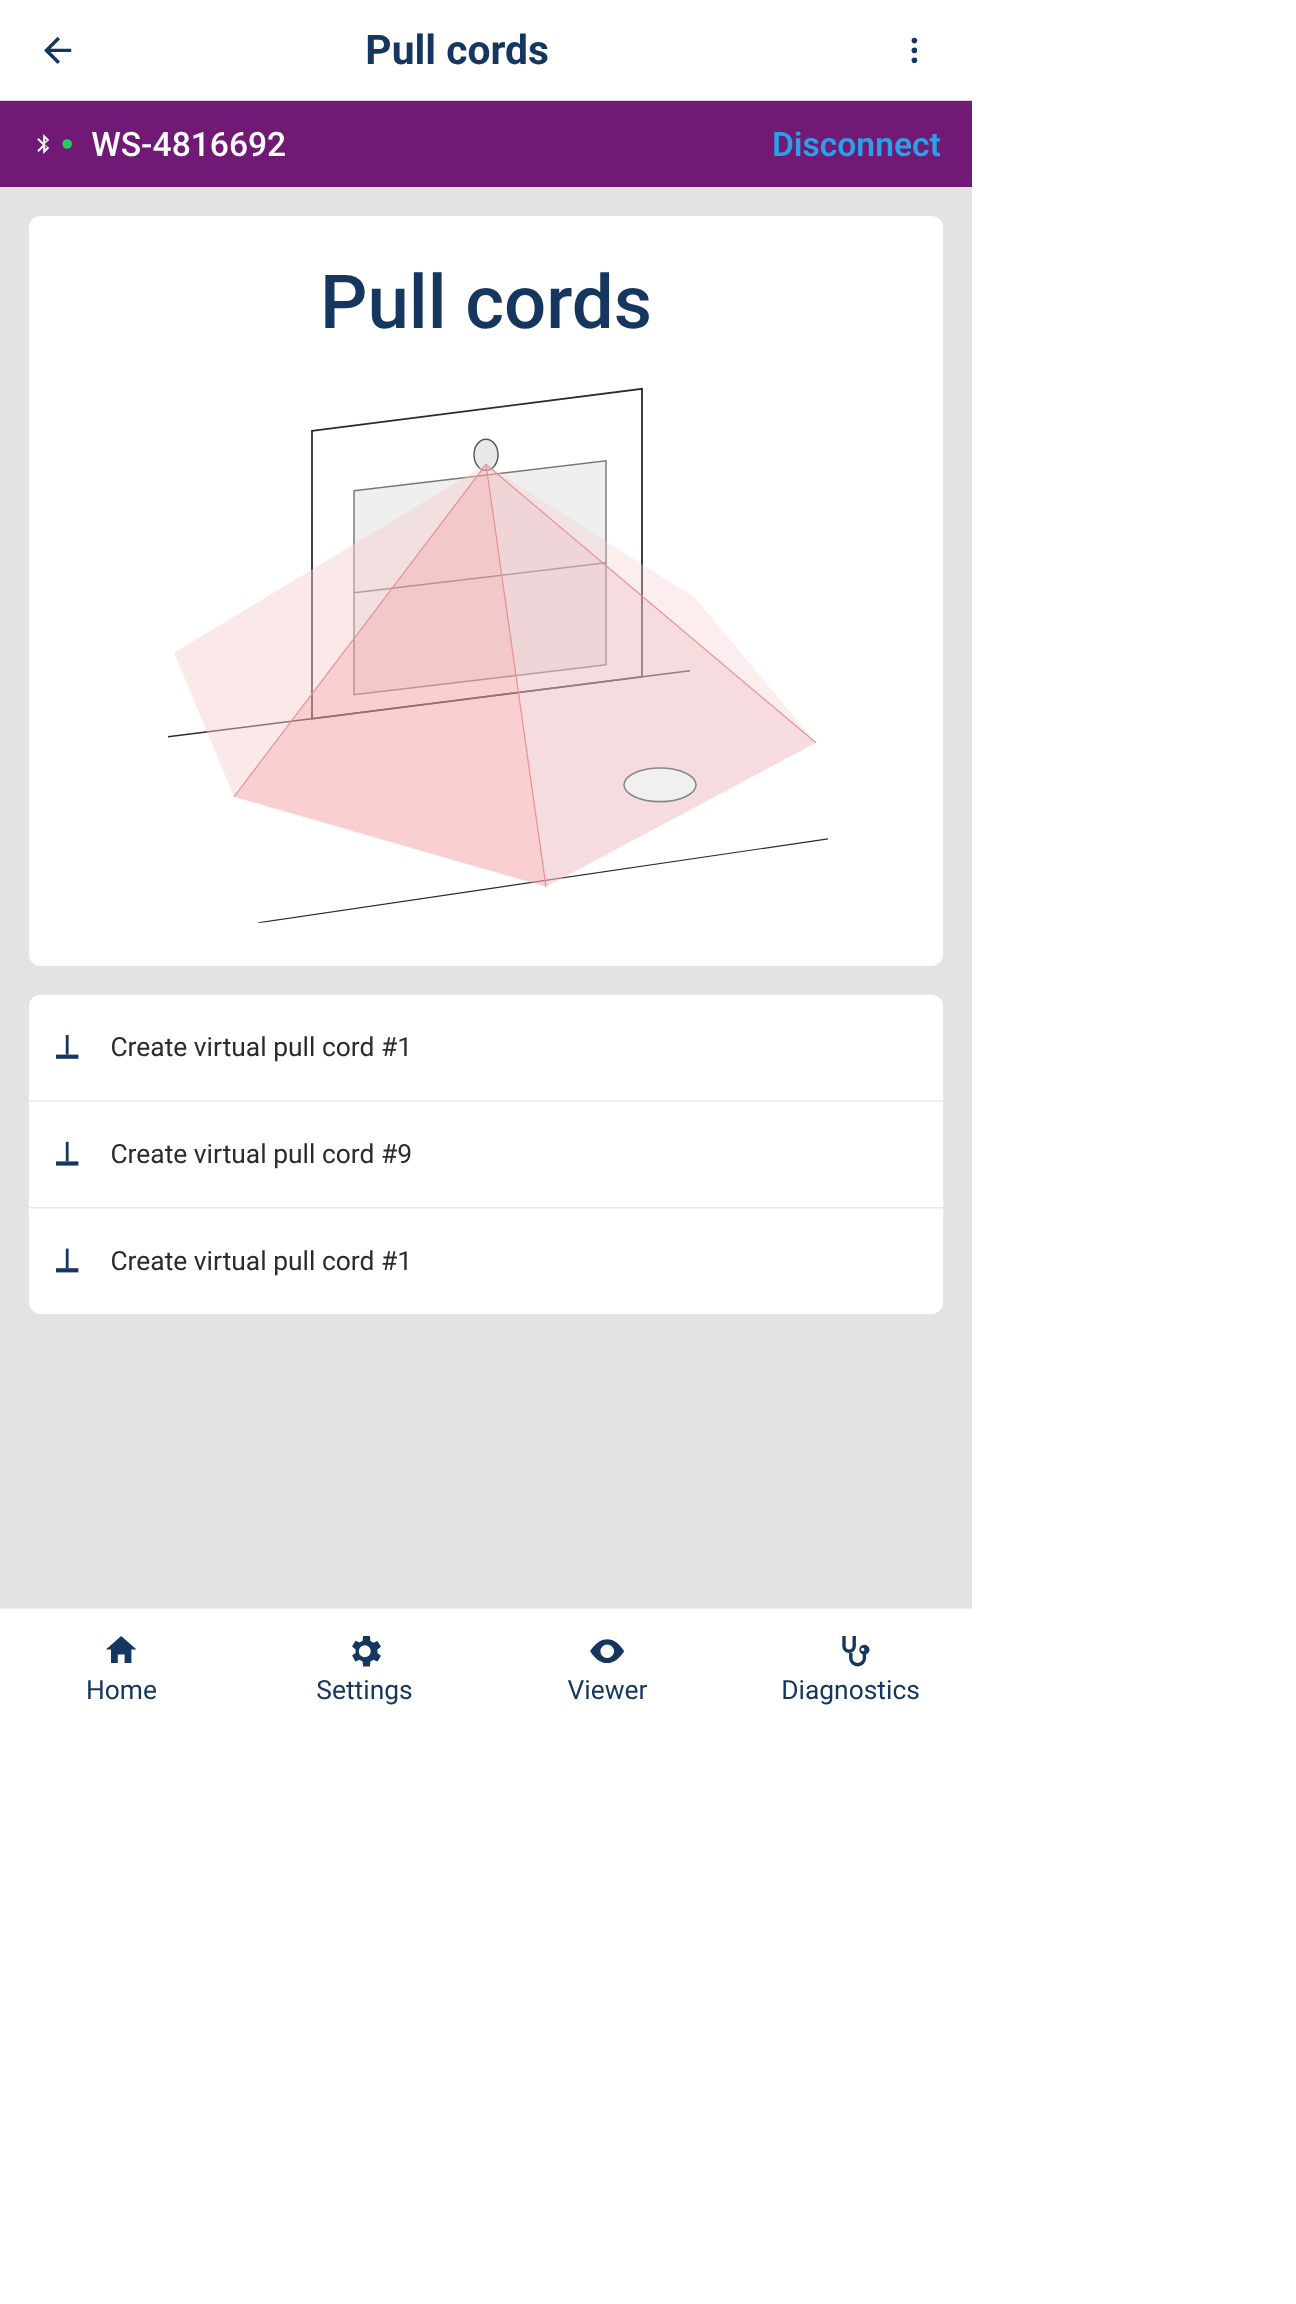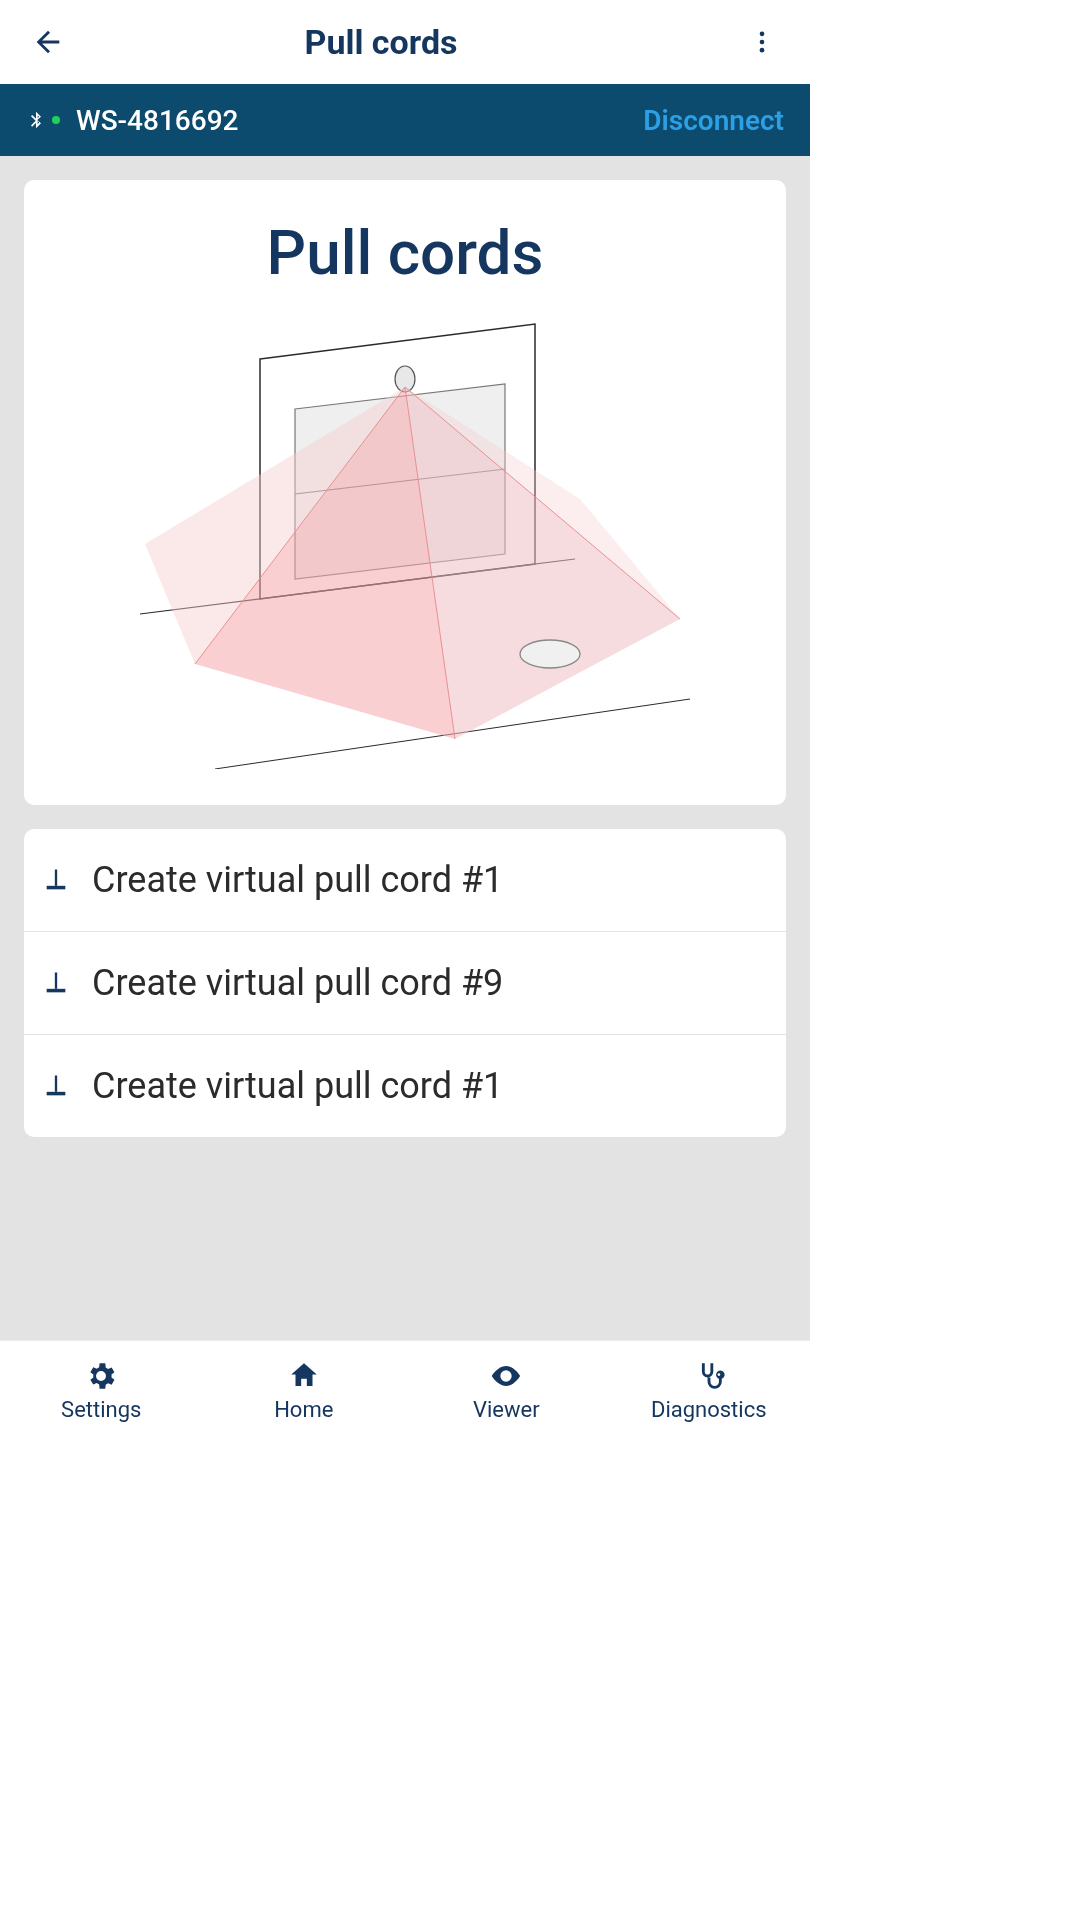--- a/index.html
+++ b/index.html
@@ -4,37 +4,37 @@
 <style>
   * { box-sizing: border-box; margin: 0; padding: 0; }
   html, body { width: 810px; height: 1440px; font-family: -apple-system, "Segoe UI", Roboto, Arial, sans-serif; background: #fff; overflow: hidden; }
   .app { display: flex; flex-direction: column; height: 100%; justify-content: space-between; }
   
   .appbar { height: 84px; display: flex; align-items: center; padding: 0 24px; }
   .appbar .back { width: 48px; height: 48px; display:flex; align-items:center; justify-content:center; color:#14365f; cursor:pointer; }
   .appbar .title { flex:1; text-align:center; font-size: 34px; font-weight: 700; color:#14365f; margin-left:-48px; }
   .appbar .kebab { width: 48px; height:48px; display:flex; align-items:center; justify-content:center; color:#14365f; cursor:pointer; }
   
-  .devbar { background:#0c4a6e; color:#fff; display:flex; align-items:center; padding: 0 26px; height: 72px; }
+  .devbar { background:#701a75; color:#fff; display:flex; align-items:center; padding: 0 26px; height: 72px; }
   .devbar .bt { display:flex; align-items:center; gap:6px; }
   .devbar .bt-ico { width:20px; height:20px; }
   .devbar .dot { width:8px; height:8px; border-radius:50%; background:#20d05a; }
   .devbar .devname { margin-left: 16px; font-size: 28px; font-weight: 500; flex:1; }
   .devbar .disconnect { color:#2aa0e6; font-size: 28px; font-weight: 600; cursor:pointer;margin-left:12px; }
   
   .scroll { flex:1; background:#e3e3e3; padding: 24px; overflow:hidden; }
   .card { background:#fff; border-radius: 10px; padding: 36px 28px; margin-bottom: 24px; }
   .card-title { font-size: 62px; font-weight: 500; color:#14365f; text-align:center; margin-bottom: 20px; }
   .illus { width:100%; height:460px; display:flex; align-items:center; justify-content:center; }
   
   .listcard { background:#fff; border-radius: 10px; overflow:hidden; }
   .row { display:flex; align-items:center; gap: 22px; padding: 30px 18px; border-bottom: 1px solid #e3e3e3; cursor:pointer; }
   .row:last-child { border-bottom:none; }
   .row .ico { width:28px; height:28px; color:#14365f; }
-  .row .label { font-size: 36px; color:#2b2b2b; }
+  .row .label { font-size: 22px; color:#2b2b2b; }
   
   .bottomnav { height: 100px; background:#fff; display:flex; border-top:1px solid #ececec; }
   .navitem { flex:1; display:flex; flex-direction:column; align-items:center; justify-content:center; gap:4px; color:#14365f; cursor:pointer; }
   .navitem .nico { width:34px; height:34px; }
   .navitem .nlabel { font-size: 22px; }
 </style>
 </head>
 <body>
 
 <div class="app">
@@ -118,29 +118,29 @@
             <rect x="4" y="17" width="16" height="3" fill="currentColor"></rect>
           </svg>
         <span class="label">Create virtual pull cord #1</span>
       </div>
     </div>
   </div>
 
   <div class="bottomnav">
     <div class="navitem">
       <svg class="nico" viewBox="0 0 24 24">
+          <path d="M12 3l9 8h-3v8h-4v-5h-4v5H6v-8H3z" fill="currentColor"></path>
+        </svg>
+      <span class="nlabel">Home</span>
+    </div>
+    <div class="navitem">
+      <svg class="nico" viewBox="0 0 24 24">
           <path d="M19.4 13a7.5 7.5 0 000-2l2.1-1.6-2-3.4-2.5 1a7.4 7.4 0 00-1.7-1L15 3h-4l-.3 2.9a7.4 7.4 0 00-1.7 1l-2.5-1-2 3.4L6.6 11a7.5 7.5 0 000 2l-2.1 1.6 2 3.4 2.5-1c.5.4 1.1.8 1.7 1L11 21h4l.3-2.9c.6-.3 1.2-.6 1.7-1l2.5 1 2-3.4L19.4 13zM12 15.5A3.5 3.5 0 1115.5 12 3.5 3.5 0 0112 15.5z" fill="currentColor"></path>
         </svg>
       <span class="nlabel">Settings</span>
-    </div>
-    <div class="navitem">
-      <svg class="nico" viewBox="0 0 24 24">
-          <path d="M12 3l9 8h-3v8h-4v-5h-4v5H6v-8H3z" fill="currentColor"></path>
-        </svg>
-      <span class="nlabel">Home</span>
     </div>
     <div class="navitem">
       <svg class="nico" viewBox="0 0 24 24">
           <path d="M12 5C6 5 2 12 2 12s4 7 10 7 10-7 10-7-4-7-10-7zm0 11a4 4 0 114-4 4 4 0 01-4 4z" fill="currentColor"></path>
           <circle cx="12" cy="12" r="2" fill="#fff"></circle>
         </svg>
       <span class="nlabel">Viewer</span>
     </div>
     <div class="navitem">
       <svg class="nico" viewBox="0 0 24 24">

